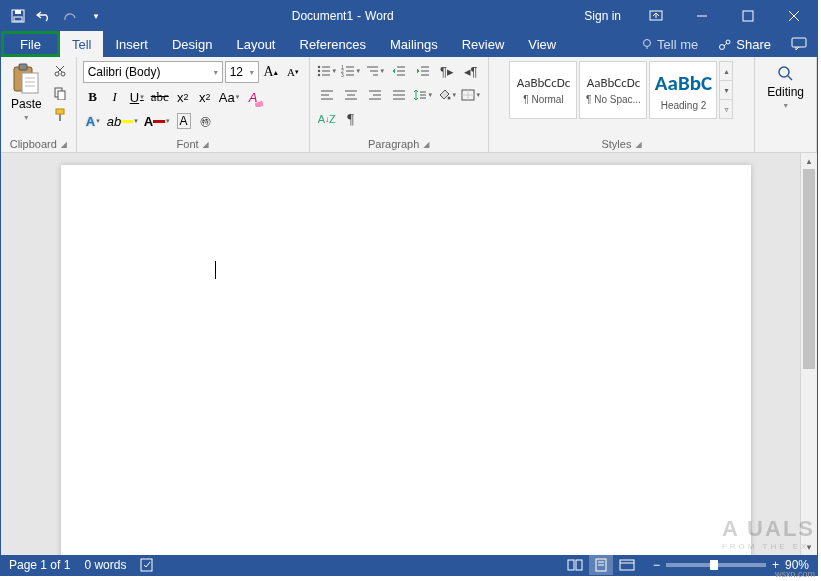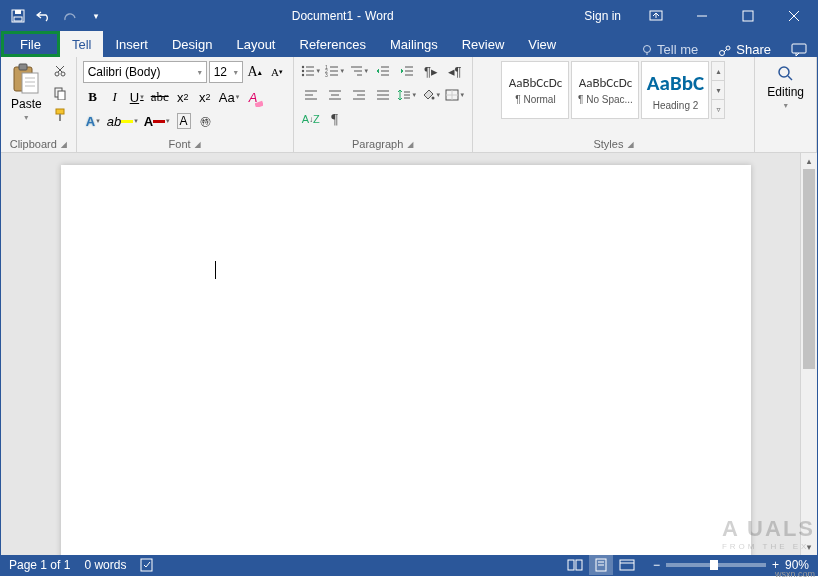--- a/index.html
+++ b/index.html
@@ -15,40 +15,40 @@
 .title-text .dash { margin: 0 4px; }
 .winright { display: flex; align-items: center; height: 100%; }
 .signin { padding: 0 12px; cursor: pointer; }
 .wbtn { width: 46px; height: 30px; display: flex; align-items: center; justify-content: center; cursor: pointer; }
 
 
 .tabs { background: #2b579a; height: 26px; display: flex; align-items: stretch; color: #fff; font-size: 13px; }
 .tab-file { background: #2b579a; padding: 0 16px; display: flex; align-items: center; cursor: pointer; border: 3px solid #0e8a3b; }
 .tab { padding: 0 12px; display: flex; align-items: center; cursor: pointer; }
 .tab.active { background: #f3f3f3; color: #2b579a; }
-.tabs-right { margin-left: auto; display: flex; align-items: flex-end; }
+.tabs-right { margin-left: auto; display: flex; align-items: center; }
 .tellme { display: flex; align-items: center; gap: 4px; padding: 0 10px; cursor: text; color: #cdd9ec; }
 .share { display: flex; align-items: center; gap: 4px; padding: 0 10px; cursor: pointer; }
 .comments { width: 36px; display: flex; align-items: center; justify-content: center; cursor: pointer; }
 
 
 .ribbon { background: #f3f3f3; border-bottom: 1px solid #d4d4d4; height: 96px; display: flex; }
 .group { border-right: 1px solid #d4d4d4; padding: 4px 6px 2px 6px; display: flex; flex-direction: column; align-items: center; justify-content: space-between; }
 .group-label { font-size: 11px; color: #666; padding-top: 2px; display: flex; align-items: center; gap: 4px; }
 .dlg { font-size: 8px; color: #888; cursor: pointer; }
 
 .clipboard-body { display: flex; gap: 4px; }
 .paste-btn { display: flex; flex-direction: column; align-items: center; gap: 2px; padding: 2px 4px; cursor: pointer; }
 .paste-btn svg { width: 28px; height: 32px; }
 .mini-col { display: flex; flex-direction: column; gap: 2px; }
 .mini-btn { width: 20px; height: 20px; display: flex; align-items: center; justify-content: center; cursor: pointer; }
 
 .font-body { display: flex; flex-direction: column; gap: 4px; }
 .font-row { display: flex; gap: 2px; align-items: center; }
-.font-name { width: 124px; height: 22px; border: 1px solid #ababab; background: #fff; font-size: 12px; padding: 0 4px; display: flex; align-items: center; justify-content: space-between; cursor: pointer; }
+.font-name { width: 140px; height: 22px; border: 1px solid #ababab; background: #fff; font-size: 12px; padding: 0 4px; display: flex; align-items: center; justify-content: space-between; cursor: pointer; }
 .font-size { width: 34px; height: 22px; border: 1px solid #ababab; background: #fff; font-size: 12px; padding: 0 4px; display: flex; align-items: center; justify-content: space-between; cursor: pointer; }
 .fbtn { min-width: 20px; height: 20px; display: flex; align-items: center; justify-content: center; font-size: 13px; font-family: "Times New Roman", serif; cursor: pointer; padding: 0 2px; }
 .fbtn.bold { font-weight: bold; }
 .fbtn.italic { font-style: italic; }
 .fbtn.underline { text-decoration: underline; }
 .fbtn.strike { text-decoration: line-through; }
 .fbtn sup, .fbtn sub { font-size: 9px; }
 .fbtn .dd { font-size: 7px; margin-left: 1px; color: #666; }
 .color-swatch { width: 12px; height: 3px; display: inline-block; }
 .font-color-a { position: relative; }

